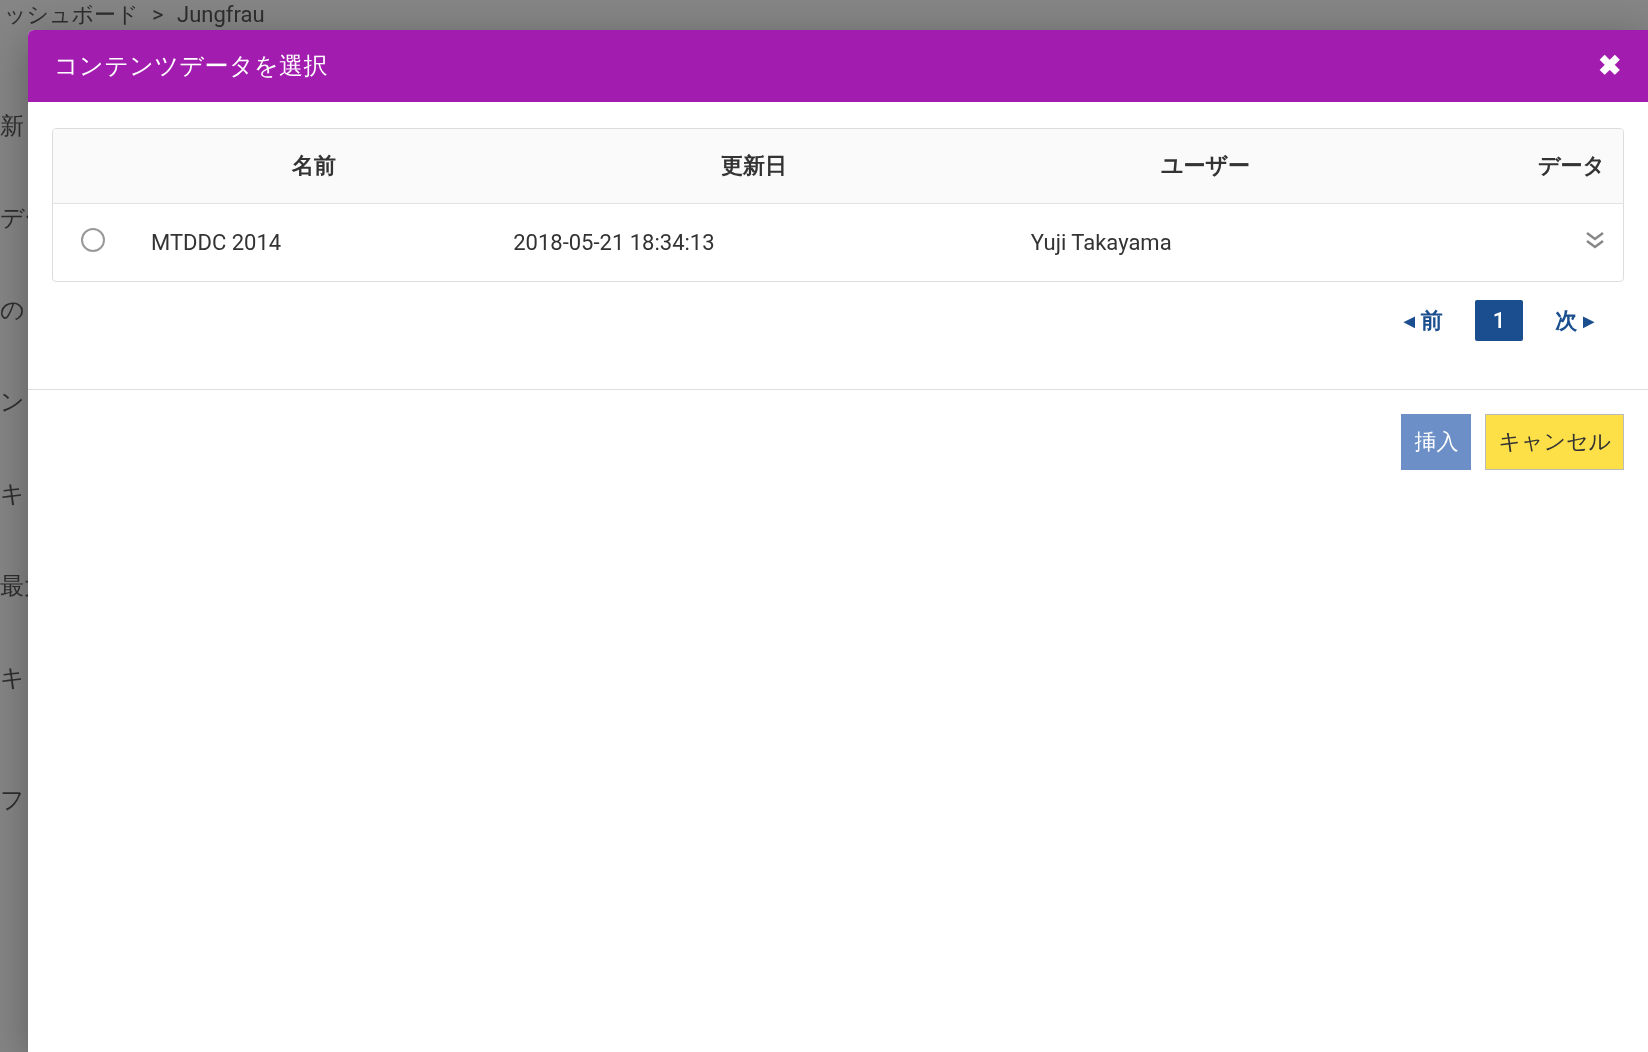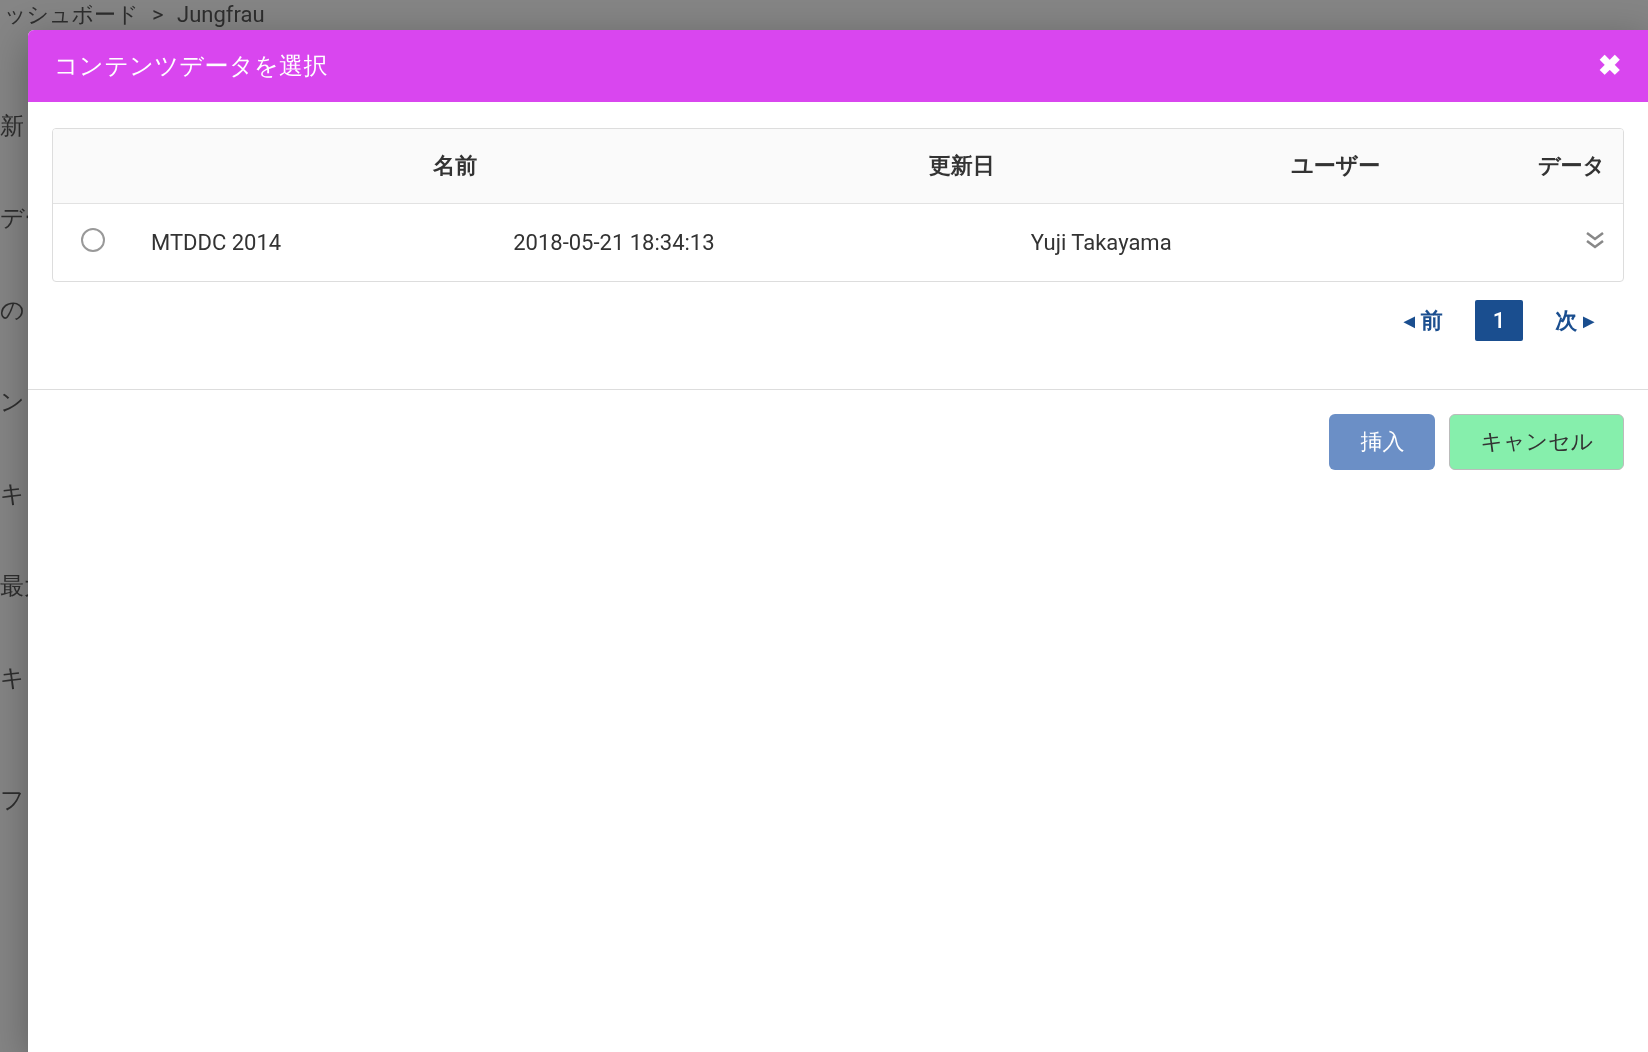--- a/index.html
+++ b/index.html
@@ -23,38 +23,38 @@
     .modal {
       position: absolute;
       top: 30px; left: 28px; right: 0; bottom: 0;
       background: #fff;
       border-radius: 6px 0 0 0;
       box-shadow: 0 10px 40px rgba(0,0,0,.3);
       display: flex; flex-direction: column;
       overflow: hidden;
     }
     .modal-header {
-      background: #d946ef;
+      background: #a21caf;
       color: #fff;
       display: flex; align-items: center; justify-content: space-between;
       padding: 20px 26px;
       font-size: 24px;
       letter-spacing: .5px;
     }
     .modal-header .close { cursor: pointer; font-size: 28px; font-weight: bold; line-height: 1; }
 
     .modal-body {
       padding: 26px 24px 10px 24px;
     }
 
     .table-wrap { border: 1px solid #ddd; border-radius: 4px; overflow: hidden; }
     table { width: 100%; border-collapse: collapse; font-size: 22px; }
     thead th {
       background: #fafafa;
-      text-align: right;
+      text-align: center;
       font-weight: 600;
       color: #333;
       padding: 22px 18px;
       border-bottom: 1px solid #e2e2e2;
     }
     thead th:last-child, tbody td:last-child { text-align: right; }
     tbody td {
       padding: 24px 18px;
       border-bottom: 1px solid #eee;
       color: #333;
@@ -71,23 +71,23 @@
 
     
     .pagination { display: flex; justify-content: flex-end; gap: 32px; padding: 18px 30px 8px; font-size: 22px; font-weight: 600; color: #1a4e8f; align-items: center; }
     .pagination .page-nav { display: inline-flex; align-items: center; gap: 6px; cursor: pointer; }
     .pagination .tri { font-size: 14px; }
     .pagination .page-number { background: #1a4e8f; color: #fff; padding: 8px 18px; border-radius: 2px; font-weight: 500; cursor: pointer; }
 
     .divider { border-top: 1px solid #ddd; margin-top: 30px; }
 
     .modal-footer { display: flex; justify-content: flex-end; gap: 14px; padding: 24px 24px; }
-    .btn { font-size: 22px; padding: 12px 30px; border-radius: 6px; cursor: pointer; border: 1px solid transparent; }
+    .btn { font-size: 22px; padding: 12px 12px; border-radius: 0; cursor: pointer; border: 1px solid transparent; }
     .btn-primary { background: #6b8fc6; color: #fff; }
-    .btn-secondary { background: #86efac; color: #333; border-color: #bbb; }
+    .btn-secondary { background: #fde047; color: #333; border-color: #bbb; }
 
     .fill { flex: 1; }
   </style>
 </head>
 <body>
 
 <div class="bg">
   <div class="breadcrumb-row">
     <span>ッシュボード</span>
     <span>&gt;</span>

